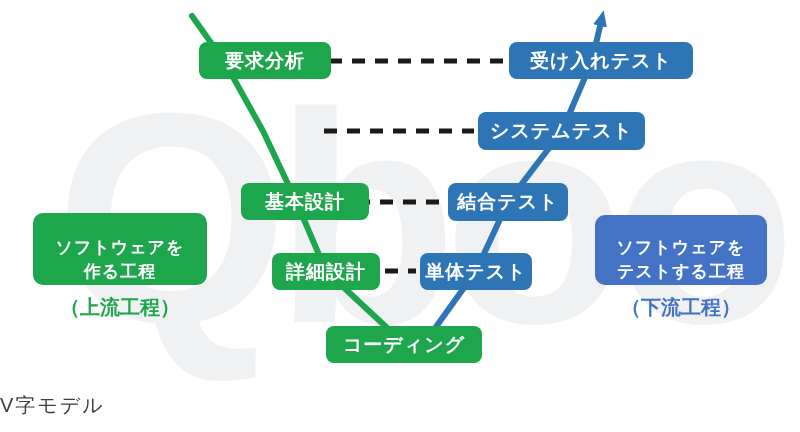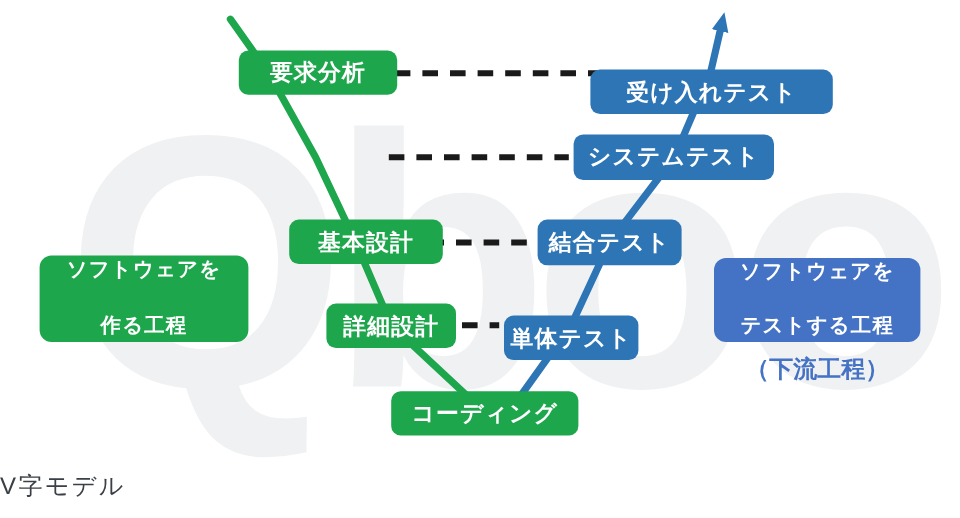--- a/index.html
+++ b/index.html
@@ -50,32 +50,32 @@
     white-space: nowrap;
   }
   .stage.green { background: var(--color-green, #1ea64c); }
   .stage.blue  { background: var(--color-blue, #2e75b6); }
 
   #stage-requirements-analysis   { left: 170px; top: 42px;  width: 132px; height: 37px; margin-left: 29px; }
   #stage-requirements-definition { left: 206px; top: 112px; width: 114px; height: 37px; }
   #stage-basic-design            { left: 241px; top: 183px; width: 128px; height: 37px; }
   #stage-detailed-design         { left: 272px; top: 253px; width: 108px; height: 37px; }
   #stage-coding                  { left: 326px; top: 326px; width: 156px; height: 37px; }
-  #stage-unit-test               { left: 420px; top: 263px; width: 112px; height: 37px; }
+  #stage-unit-test               { left: 420px; top: 253px; width: 112px; height: 37px; }
   #stage-integration-test        { left: 448px; top: 183px; width: 120px; height: 38px; }
   #stage-system-test             { left: 478px; top: 112px; width: 167px; height: 38px; }
-  #stage-acceptance-test         { left: 492px; top: 42px;  width: 202px; height: 37px; margin-top: 16px; }
+  #stage-acceptance-test         { left: 509px; top: 42px;  width: 184px; height: 37px; }
 
   .side-label {
     position: absolute;
     z-index: 2;
     display: flex;
     flex-direction: column;
     align-items: center;
-    justify-content: space-between;
+    justify-content: flex-end;
     border-radius: 10px;
     color: #ffffff;
     font-weight: bold;
     font-size: 17px;
     line-height: 1.45;
     letter-spacing: 1px;
     text-align: center;
   }
   #side-label-left  { left: 33px;  top: 213px; width: 174px; height: 72px; background: var(--color-green, #1ea64c); }
   #side-label-right { left: 595px; top: 215px; width: 172px; height: 70px; background: var(--color-label_blue, #4472c4); }
@@ -135,20 +135,21 @@
 
   <div class="stage blue" id="stage-acceptance-test">受け入れテスト</div>
   <div class="stage blue" id="stage-system-test">システムテスト</div>
   <div class="stage blue" id="stage-integration-test">結合テスト</div>
   <div class="stage blue" id="stage-unit-test">単体テスト</div>
 
   <div class="side-label" id="side-label-left">
     <span>ソフトウェアを</span>
     <span>作る工程</span>
   </div>
+  <div class="sub-label" id="sub-label-left">（上流工程）</div>
 
   <div class="side-label" id="side-label-right">
     <span>ソフトウェアを</span>
     <span>テストする工程</span>
   </div>
   <div class="sub-label" id="sub-label-right">（下流工程）</div>
 
   <div class="caption">V字モデル</div>
 
 </div>

